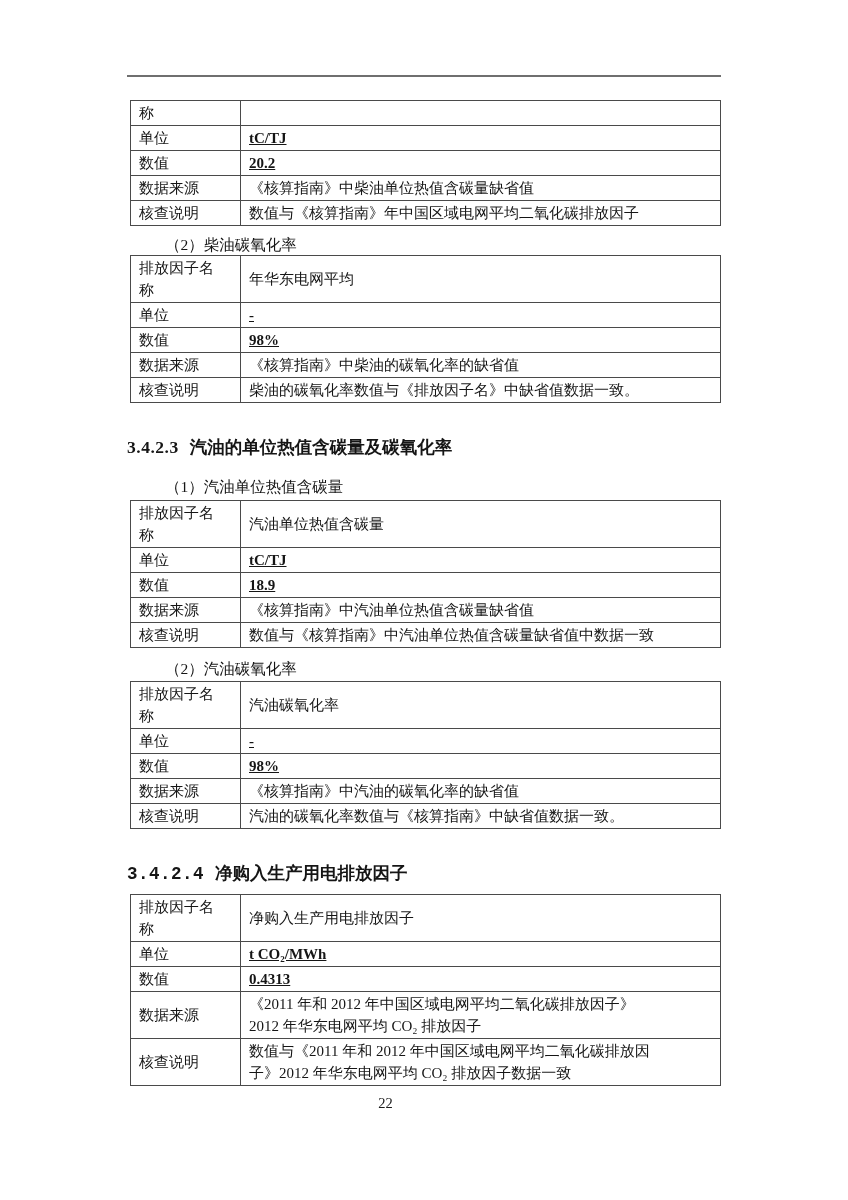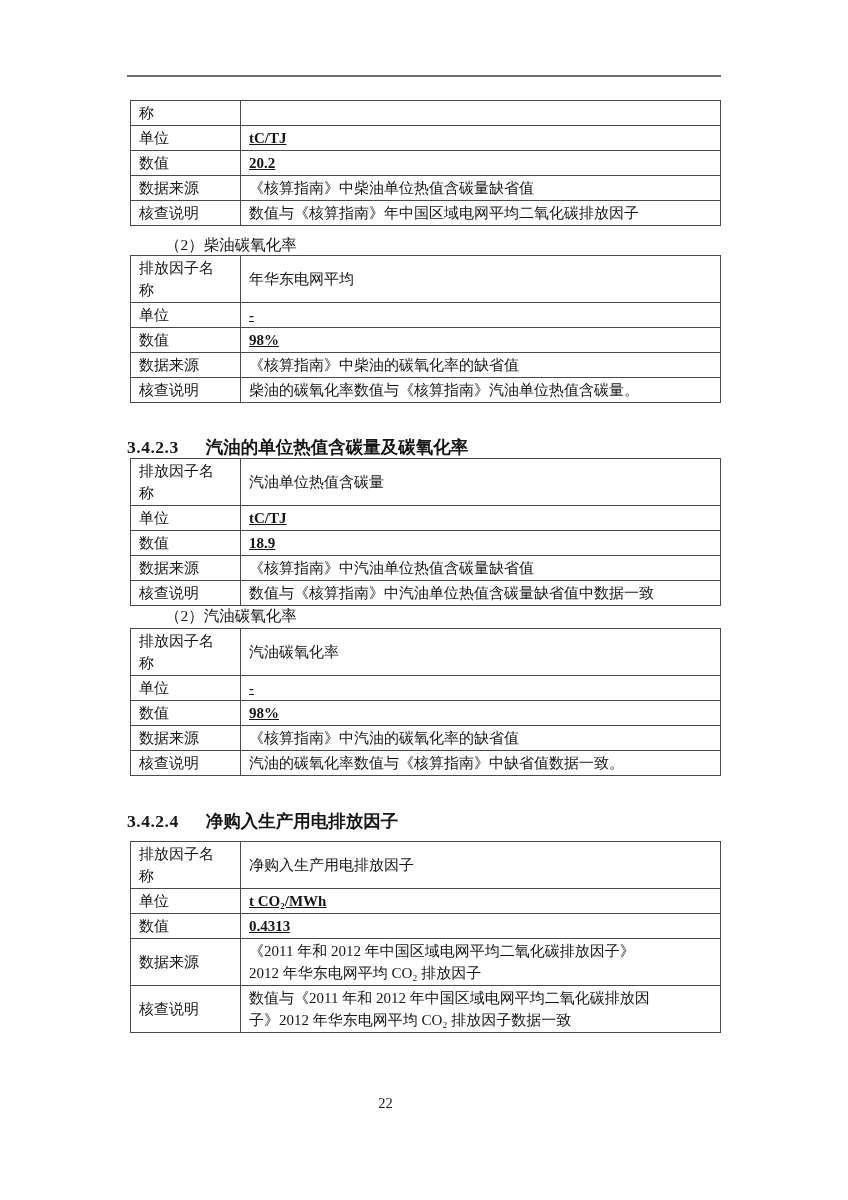--- a/index.html
+++ b/index.html
@@ -44,29 +44,29 @@
   table.doc td.val {}
   table.doc td.b { font-weight: bold; text-decoration: underline; }
   .tbl-cont { margin-top: 23px; }
   .sublabel {
     font-size: 15.5px;
     line-height: 20px;
     padding-left: 38px;
   }
   .sub-diesel-ox   { margin-top: 9px;  }
   .sub-gas-carbon  { margin-top: 19px; margin-bottom: 3px; }
-  .sub-gas-ox      { margin-bottom: 2px; }
+  .sub-gas-ox      { margin-top: 11px; margin-bottom: 2px; }
   .heading {
     font-size: 17.5px;
     font-weight: bold;
     line-height: 22px;
   }
-  .heading .num { margin-right: 27px; letter-spacing: 0.5px; }
+  .heading .num { margin-right: 11px; letter-spacing: 0.5px; }
   .h-3423 { margin-top: 33px; margin-bottom: 0; }
-  .h-3424 { margin-top: 34px; }
+  .h-3424 { margin-top: 34px; font-family: Liberation Mono, monospace; }
   .tbl-after-heading { margin-top: 9px; }
   .page-number {
     position: absolute;
     top: 1095px; left: 0;
     width: 771px;
     text-align: center;
     font-size: 14.5px;
     color: #1a1a1a;
   }
 </style>
@@ -119,29 +119,30 @@
           <tr>
             <td class="lbl">数值</td>
             <td class="val b">98%</td>
           </tr>
           <tr>
             <td class="lbl">数据来源</td>
             <td class="val">《核算指南》中柴油的碳氧化率的缺省值</td>
           </tr>
           <tr>
             <td class="lbl">核查说明</td>
-            <td class="val">柴油的碳氧化率数值与《核算指南》汽油单位热值含碳量。</td>
+            <td class="val">柴油的碳氧化率数值与《排放因子名》中缺省值数据一致。</td>
           </tr>
         </tbody>
     </table>
 
     <h2 class="heading h-3423">
       <span class="num">3.4.2.3</span><span>汽油的单位热值含碳量及碳氧化率</span>
     </h2>
 
+    <div class="sublabel sub-gas-carbon">（1）汽油单位热值含碳量</div>
 
     <table class="doc">
       <tbody>
           <tr>
             <td class="lbl">排放因子名
 称</td>
             <td class="val">汽油单位热值含碳量</td>
           </tr>
           <tr>
             <td class="lbl">单位</td>

